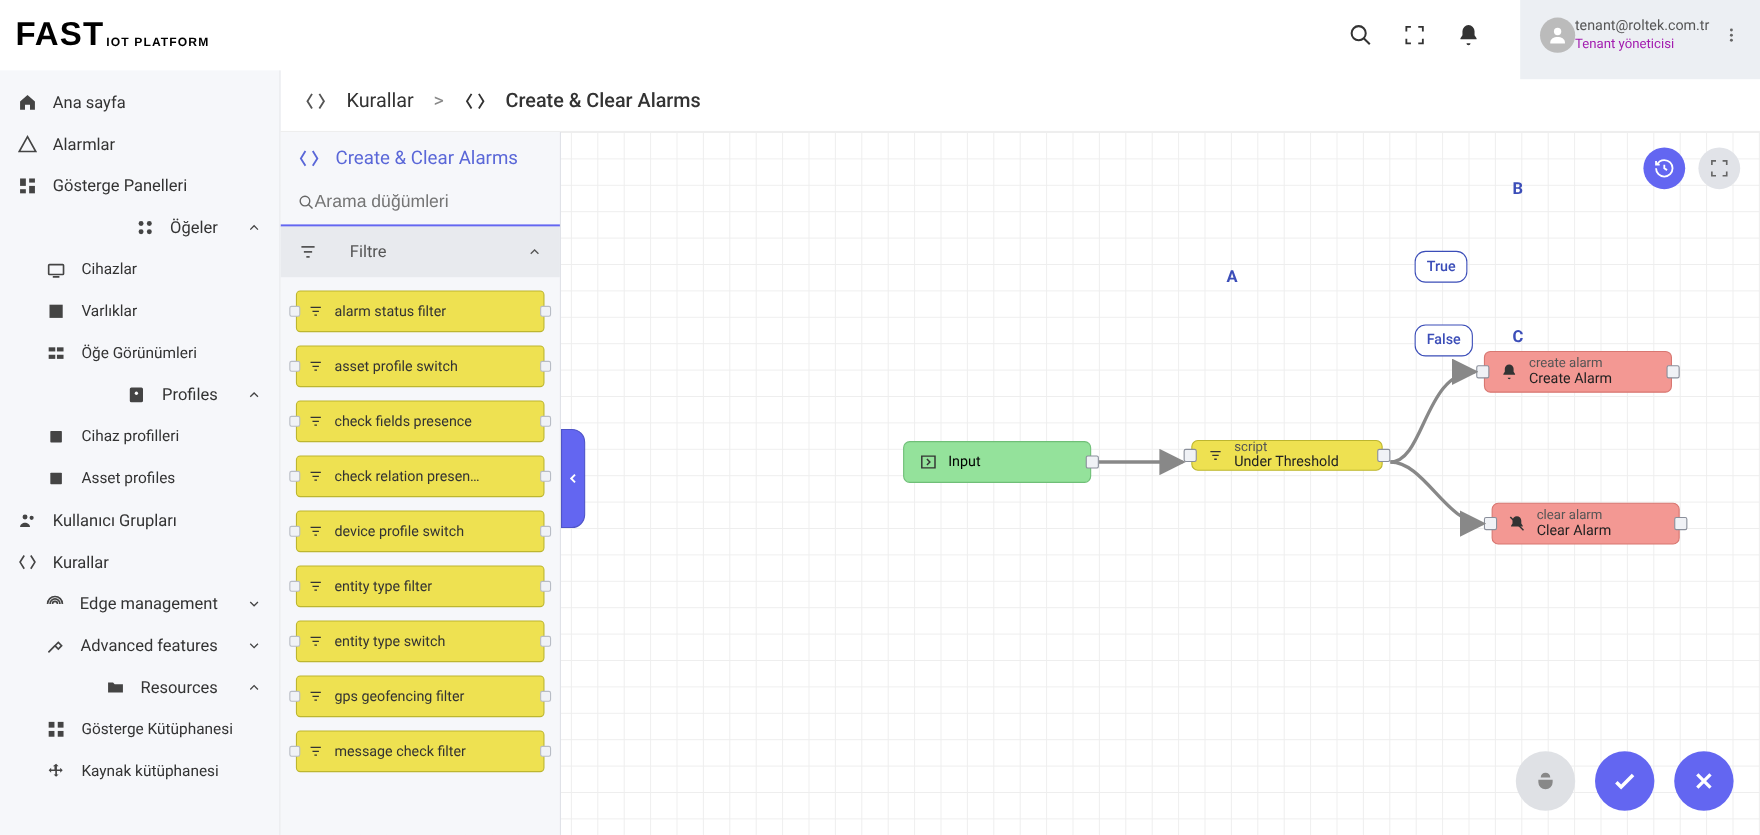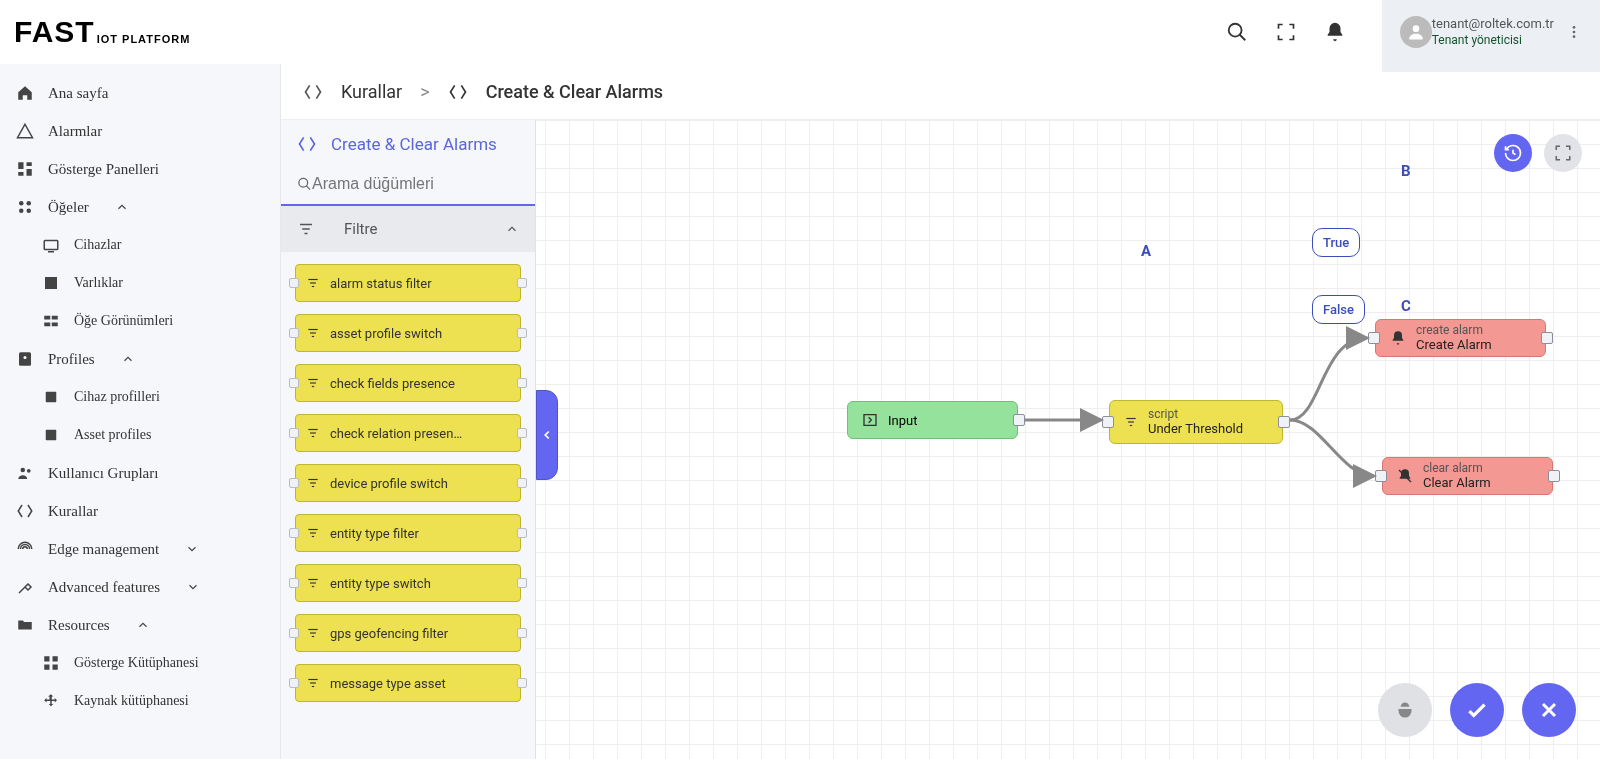--- a/index.html
+++ b/index.html
@@ -6,27 +6,27 @@
 body { font-family: -apple-system, BlinkMacSystemFont, "Segoe UI", Roboto, Arial, sans-serif; overflow: hidden; width: 1600px; height: 759px; background: #fff; }
 .topbar { height: 64px; display: flex; align-items: center; background: #fff; }
 .logo { width: 255px; height: 64px; display: flex; align-items: center; padding-left: 14px; font-family: "Arial Black", sans-serif; font-weight: 900; }
 .logo-fast { font-size: 30px; letter-spacing: 1px; }
 .logo-sub { font-size: 11px; letter-spacing: 1px; margin-left: 2px; position: relative; top: 7px; }
 .topbar-spacer { flex: 1; }
 .topbar-icons { display: flex; align-items: center; gap: 28px; padding-right: 36px; }
 .user-box { display: flex; align-items: center; background: #eceff3; height: 80px; padding: 0 18px 0 18px; }
 .avatar { width: 32px; height: 32px; border-radius: 50%; background: #bbb; display: flex; align-items: center; justify-content: center; }
 .user-text { font-size: 13px; color: #555; line-height: 1.3; }
-.user-role { font-size: 12px; color: #14532d; }
+.user-role { font-size: 12px; color: #a21caf; }
 .icon-btn { cursor: pointer; stroke: #333; fill: none; }
 .layout { display: flex; height: 695px; }
-.sidebar { width: 281px; background: #f6f7fa; overflow-y: auto; border-right: 1px solid #e6e8ec; padding-top: 10px; font-family: Liberation Serif, serif; }
+.sidebar { width: 255px; background: #f6f7fa; overflow-y: auto; border-right: 1px solid #e6e8ec; padding-top: 10px; }
 .nav-item { display: flex; align-items: center; gap: 14px; padding: 10px 16px; font-size: 15px; color: #333; cursor: pointer; }
 .nav-item.sub { padding-left: 70px; font-size: 14px; }
-.nav-item.with-chevron { justify-content: flex-start; gap: 26px; }
+.nav-item.with-chevron { justify-content: flex-end; gap: 26px; }
 .nav-item .left { display: flex; align-items: center; gap: 14px; }
 .nav-icon { width: 18px; height: 18px; flex-shrink: 0; }
 .main { flex: 1; display: flex; flex-direction: column; position: relative; }
 .breadcrumb { height: 56px; display: flex; align-items: center; gap: 18px; padding-left: 22px; font-size: 18px; color: #333; border-bottom: 1px solid #eee; }
 .bc-link { color: #333; }
 .bc-sep { color: #888; }
 .bc-current { font-weight: 500; }
 .canvas-area { flex: 1; background-image: linear-gradient(#eee 1px, transparent 1px), linear-gradient(90deg, #eee 1px, transparent 1px); background-size: 24px 24px; position: relative; overflow: hidden; }
 .node-panel { position: absolute; left: 0; top: 0; width: 255px; bottom: 0; background: #f6f7fa; border-right: 1px solid #e0e2e8; z-index: 5; display: flex; flex-direction: column; }
 .panel-title { display: flex; align-items: center; gap: 14px; padding: 14px 16px; color: #5a67d8; font-size: 17px; }
@@ -35,21 +35,21 @@
 .filter-header { display: flex; align-items: center; gap: 14px; padding: 14px 16px; background: #e8eaee; color: #555; font-size: 15px; justify-content: space-between; }
 .filter-header .left { display: flex; align-items: center; gap: 29px; }
 .node-list { flex: 1; overflow-y: auto; padding: 12px 14px; display: flex; flex-direction: column; gap: 12px; }
 .node-item { position: relative; background: #eee151; border: 1px solid #bdb62f; border-radius: 4px; height: 38px; display: flex; align-items: center; gap: 10px; padding: 0 10px; font-size: 13px; color: #333; cursor: grab; }
 .node-item .port { position: absolute; width: 10px; height: 10px; background: #f0f2f6; border: 1px solid #b8bcc5; border-radius: 2px; top: 50%; transform: translateY(-50%); }
 .node-item .port.l { left: -7px; }
 .node-item .port.r { right: -7px; }
 .collapse-handle { position: absolute; left: 255px; top: 270px; width: 22px; height: 90px; background: #6366f1; border: 1px solid #4f54c8; border-radius: 0 12px 12px 0; display: flex; align-items: center; justify-content: center; z-index: 4; cursor: pointer; }
 .flow-node { position: absolute; border-radius: 6px; display: flex; align-items: center; padding: 0 14px; font-size: 13px; gap: 10px; }
 .flow-node.input { left: 566px; top: 281px; width: 171px; height: 38px; background: #94e29b; border: 1px solid #6fbf77; }
-.flow-node.script { left: 828px; top: 280px; width: 174px; height: 44px; background: #eee151; border: 1px solid #bdb62f; }
+.flow-node.script { left: 828px; top: 280px; width: 174px; height: 28px; background: #eee151; border: 1px solid #bdb62f; }
 .flow-node.alarm-create { left: 1094px; top: 199px; width: 171px; height: 38px; background: #f39893; border: 1px solid #d87771; }
 .flow-node.alarm-clear { left: 1101px; top: 337px; width: 171px; height: 38px; background: #f39893; border: 1px solid #d87771; }
 .node-text { display: flex; flex-direction: column; line-height: 1.2; }
 .node-type { font-size: 12px; color: #555; }
 .node-name-line { font-size: 13px; color: #222; }
 .flow-port { position: absolute; width: 12px; height: 12px; background: #f0f2f6; border: 1px solid #8a8f9b; border-radius: 2px; top: 50%; transform: translateY(-50%); }
 .flow-port.out { right: -8px; }
 .flow-port.in { left: -8px; }
 .marker-label { position: absolute; font-size: 15px; font-weight: 700; color: #3b4db8; }
 .edge-label { position: absolute; background: #fff; border: 1.5px solid #3b4db8; border-radius: 10px; padding: 6px 10px; font-size: 13px; color: #3b4db8; font-weight: 500; z-index: 3; }
@@ -373,21 +373,21 @@
               <span>gps geofencing filter</span>
               <span class="port r"></span>
             </div>
           <div class="node-item">
               <span class="port l"></span>
               <svg width="14" height="14" viewBox="0 0 24 24" fill="none" stroke="#333" stroke-width="2">
                 <line x1="4" y1="6" x2="20" y2="6"></line>
                 <line x1="7" y1="12" x2="17" y2="12"></line>
                 <line x1="10" y1="18" x2="14" y2="18"></line>
               </svg>
-              <span>message type asset</span>
+              <span>message check filter</span>
               <span class="port r"></span>
             </div>
         </div>
       </div>
 
       <div class="collapse-handle">
         <svg width="14" height="14" viewBox="0 0 24 24" fill="none" stroke="#fff" stroke-width="3">
             <path d="M15 6l-6 6 6 6"></path>
           </svg>
       </div>

